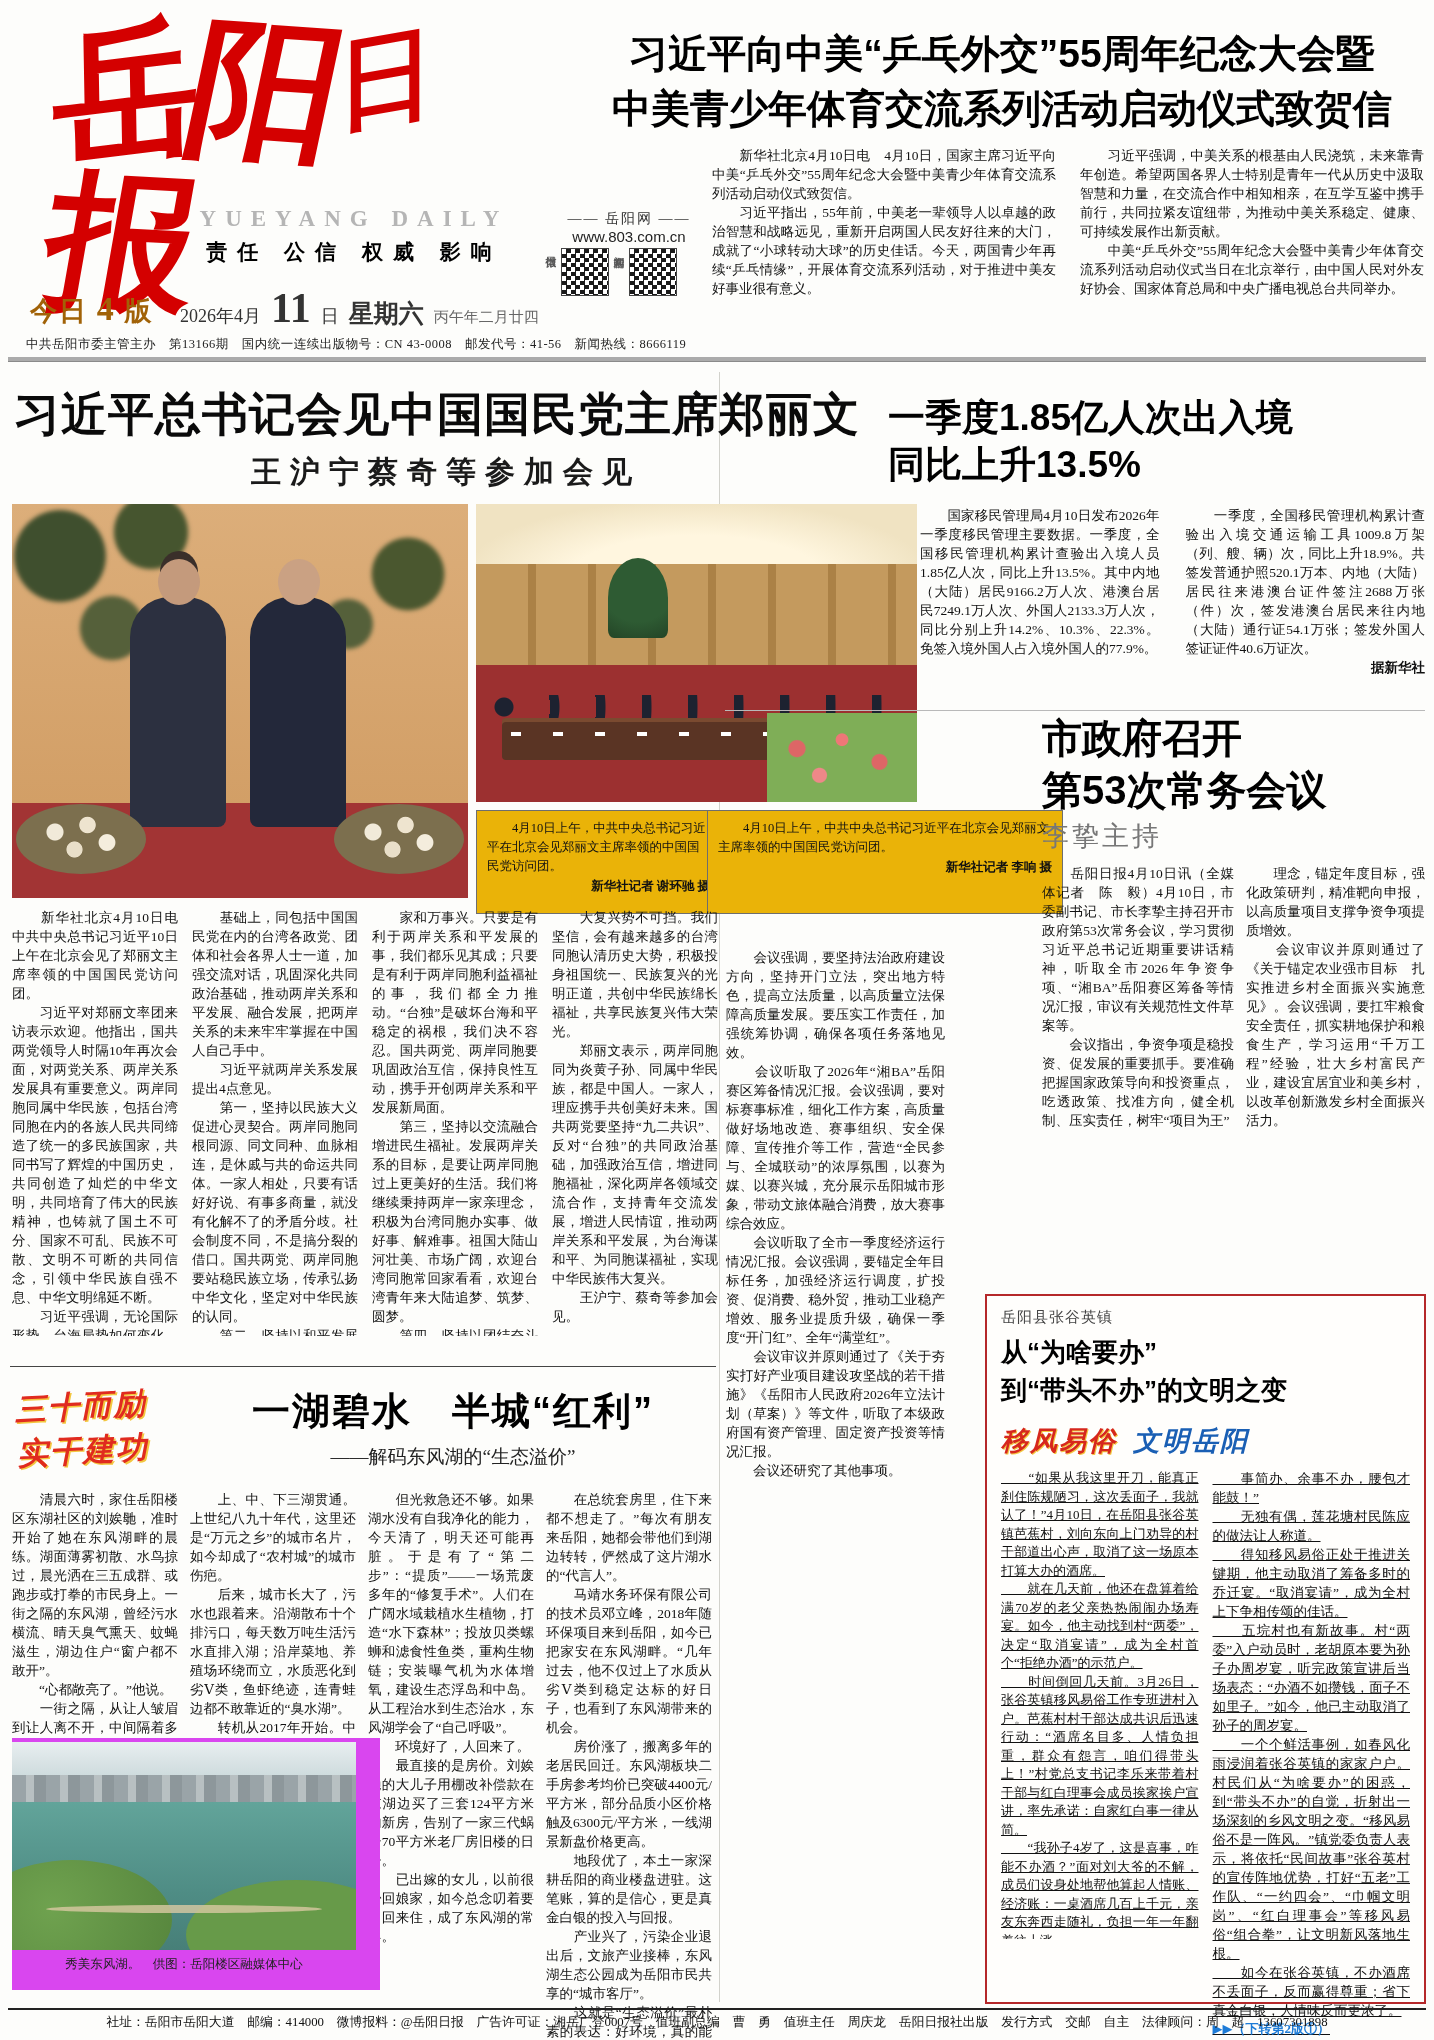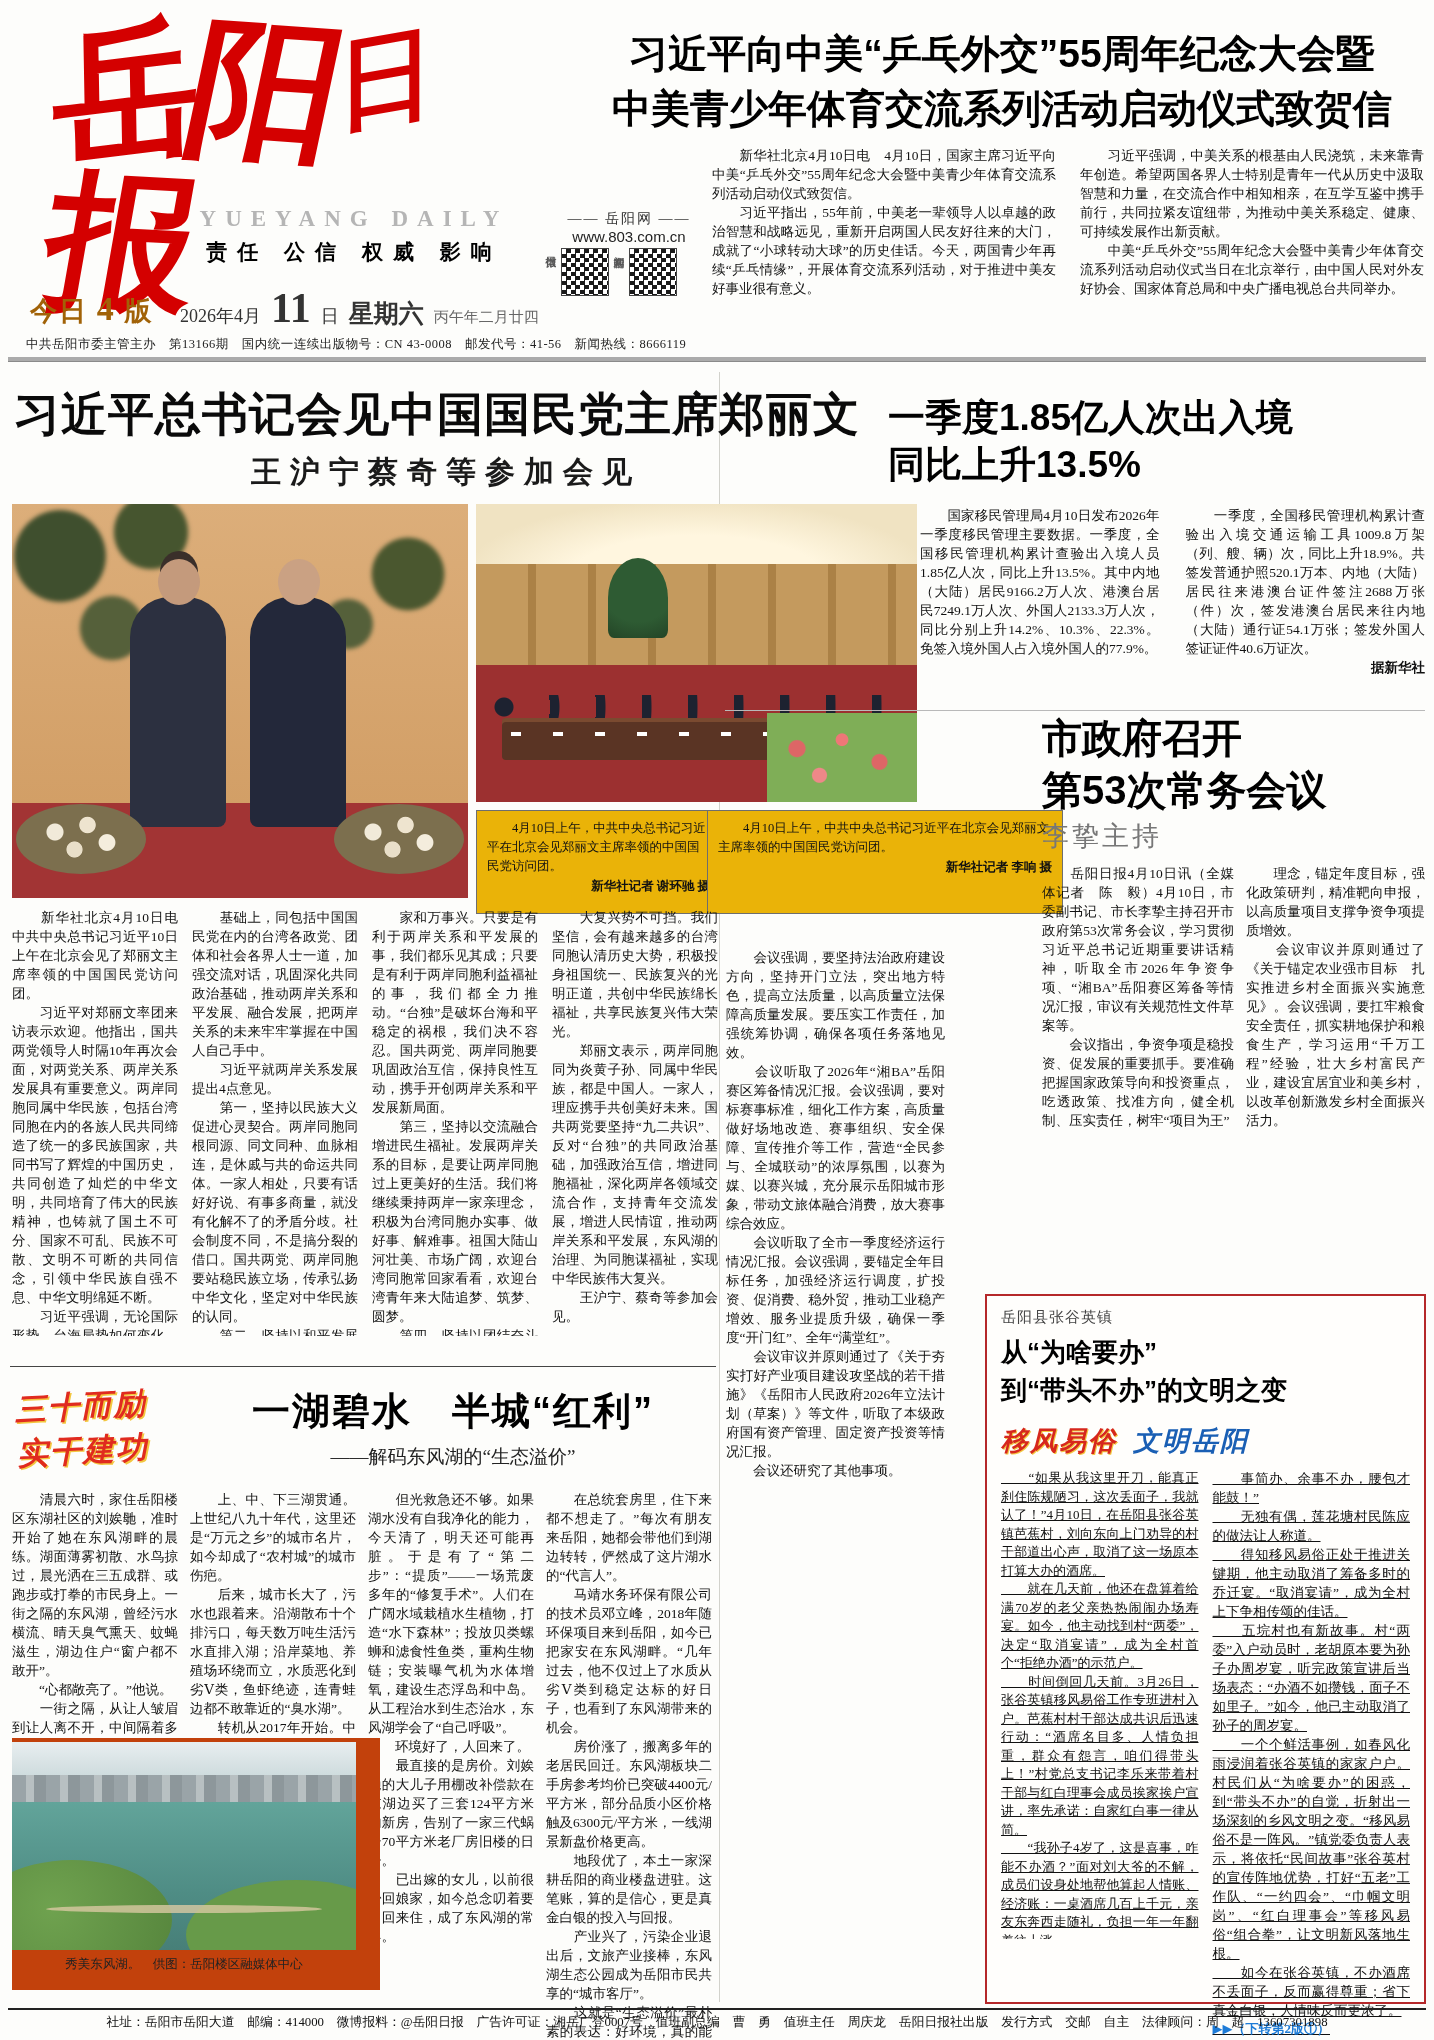--- a/index.html
+++ b/index.html
@@ -119,21 +119,21 @@
   
   .rule-left{left:10px;top:1366px;width:706px;height:1px;background:#444;}
   .badge{left:16px;top:1384px;width:170px;height:100px;transform:rotate(-3deg);
          font-weight:bold;font-style:italic;color:#e02b1f;font-size:31px;line-height:44px;
          text-shadow:1.5px 1.5px 0 #f3c73f;letter-spacing:2px;}
   .lake-hl{left:190px;top:1386px;width:526px;text-align:center;font-size:38px;font-weight:bold;
            letter-spacing:2px;color:#000;}
   .lake-sub{left:190px;top:1444px;width:526px;text-align:center;font-size:19px;color:#222;}
   .lake-col{top:1490px;width:166px;height:494px;}
   .lc1{left:12px;} .lc2{left:190px;} .lc3{left:368px;} .lc4{left:546px;}
-  .lake-photo-wrap{left:12px;top:1738px;width:368px;height:248px;background:#c2410c;padding-top:4px;}
+  .lake-photo-wrap{left:12px;top:1738px;width:368px;height:248px;background:#d946ef;padding-top:4px;}
   .lake-photo{position:relative;width:344px;height:208px;overflow:hidden;background:#5d9b93;}
   .lp-sky{position:absolute;top:0;width:100%;height:16%;background:linear-gradient(#e8eef0,#cfdcde);}
   .lp-city{position:absolute;top:16%;width:100%;height:13%;
     background:repeating-linear-gradient(90deg,#9aa4a8 0 14px,#b8c0c2 14px 22px,#8d979b 22px 34px);}
   .lp-water{position:absolute;top:29%;width:100%;height:71%;
     background:linear-gradient(#62a49a,#4f8d85 60%,#477f78);}
   .lp-bank{position:absolute;left:-40px;bottom:-30px;width:200px;height:120px;border-radius:50%;
     background:radial-gradient(circle at 40% 40%,#6fa24f,#55843c);}
   .lp-bank2{position:absolute;right:-50px;bottom:-40px;width:220px;height:110px;border-radius:50%;background:#679a49;}
   .lp-path{position:absolute;left:10%;bottom:18%;width:80%;height:8px;border-radius:50%;background:#d9c9a3;opacity:.8;}
@@ -229,21 +229,21 @@
 　　习近平对郑丽文率团来访表示欢迎。他指出，国共两党领导人时隔10年再次会面，对两党关系、两岸关系发展具有重要意义。两岸同胞同属中华民族，包括台湾同胞在内的各族人民共同缔造了统一的多民族国家，共同书写了辉煌的中国历史，共同创造了灿烂的中华文明，共同培育了伟大的民族精神，也铸就了国土不可分、国家不可乱、民族不可散、文明不可断的共同信念，引领中华民族自强不息、中华文明绵延不断。
 　　习近平强调，无论国际形势、台海局势如何变化，中华民族伟大复兴的大趋势不会改变，两岸同胞终将走到一起的大潮流不会改变。两岸同胞都期盼台海和平安宁，期盼两岸关系改善发展，期盼生活更加美好，这是国共两党不可推卸的责任，也是携手合作的动力。我们愿在坚持“九二共识”、反对“台独”的共同政治</div>
     <div class="col body-text just">　　基础上，同包括中国国民党在内的台湾各政党、团体和社会各界人士一道，加强交流对话，巩固深化共同政治基础，推动两岸关系和平发展、融合发展，把两岸关系的未来牢牢掌握在中国人自己手中。
 　　习近平就两岸关系发展提出4点意见。
 　　第一，坚持以民族大义促进心灵契合。两岸同胞同根同源、同文同种、血脉相连，是休戚与共的命运共同体。一家人相处，只要有话好好说、有事多商量，就没有化解不了的矛盾分歧。社会制度不同，不是搞分裂的借口。国共两党、两岸同胞要站稳民族立场，传承弘扬中华文化，坚定对中华民族的认同。
 　　第二，坚持以和平发展守护共同家园。大陆和台湾同属一个中国，中国是中华民族的共同家园。两岸同胞要守护好、建设好这个共同家园，根本在于坚持“九二共识”、反对“台独”，核心是认同两岸同属一个中国。</div>
     <div class="col body-text just">　　家和万事兴。只要是有利于两岸关系和平发展的事，我们都乐见其成；只要是有利于两岸同胞利益福祉的事，我们都全力推动。“台独”是破坏台海和平稳定的祸根，我们决不容忍。国共两党、两岸同胞要巩固政治互信，保持良性互动，携手开创两岸关系和平发展新局面。
 　　第三，坚持以交流融合增进民生福祉。发展两岸关系的目标，是要让两岸同胞过上更美好的生活。我们将继续秉持两岸一家亲理念，积极为台湾同胞办实事、做好事、解难事。祖国大陆山河壮美、市场广阔，欢迎台湾同胞常回家看看，欢迎台湾青年来大陆追梦、筑梦、圆梦。
 　　第四，坚持以团结奋斗共圆复兴梦想。今年是孙中山先生诞辰160周年，振兴中华、国家统一是他的毕生追求。今天我们已经成功走出一条中国式现代化道路，中华民族伟</div>
     <div class="col body-text just">　　大复兴势不可挡。我们坚信，会有越来越多的台湾同胞认清历史大势，积极投身祖国统一、民族复兴的光明正道，共创中华民族绵长福祉，共享民族复兴伟大荣光。
-　　郑丽文表示，两岸同胞同为炎黄子孙、同属中华民族，都是中国人。一家人，理应携手共创美好未来。国共两党要坚持“九二共识”、反对“台独”的共同政治基础，加强政治互信，增进同胞福祉，深化两岸各领域交流合作，支持青年交流发展，增进人民情谊，推动两岸关系和平发展，东风湖的治理、为同胞谋福祉，实现中华民族伟大复兴。
+　　郑丽文表示，两岸同胞同为炎黄子孙、同属中华民族，都是中国人。一家人，理应携手共创美好未来。国共两党要坚持“九二共识”、反对“台独”的共同政治基础，加强政治互信，增进同胞福祉，深化两岸各领域交流合作，支持青年交流发展，增进人民情谊，推动两岸关系和平发展，为台海谋和平、为同胞谋福祉，实现中华民族伟大复兴。
 　　王沪宁、蔡奇等参加会见。</div>
   </div>
 
   <div class="abs imm-hl sans">
     <div>一季度1.85亿人次出入境</div>
     <div>同比上升13.5%</div>
   </div>
   <div class="abs imm-body">
     <div class="col body-text just">　　国家移民管理局4月10日发布2026年一季度移民管理主要数据。一季度，全国移民管理机构累计查验出入境人员1.85亿人次，同比上升13.5%。其中内地（大陆）居民9166.2万人次、港澳台居民7249.1万人次、外国人2133.3万人次，同比分别上升14.2%、10.3%、22.3%。免签入境外国人占入境外国人的77.9%。</div>
     <div class="col">

